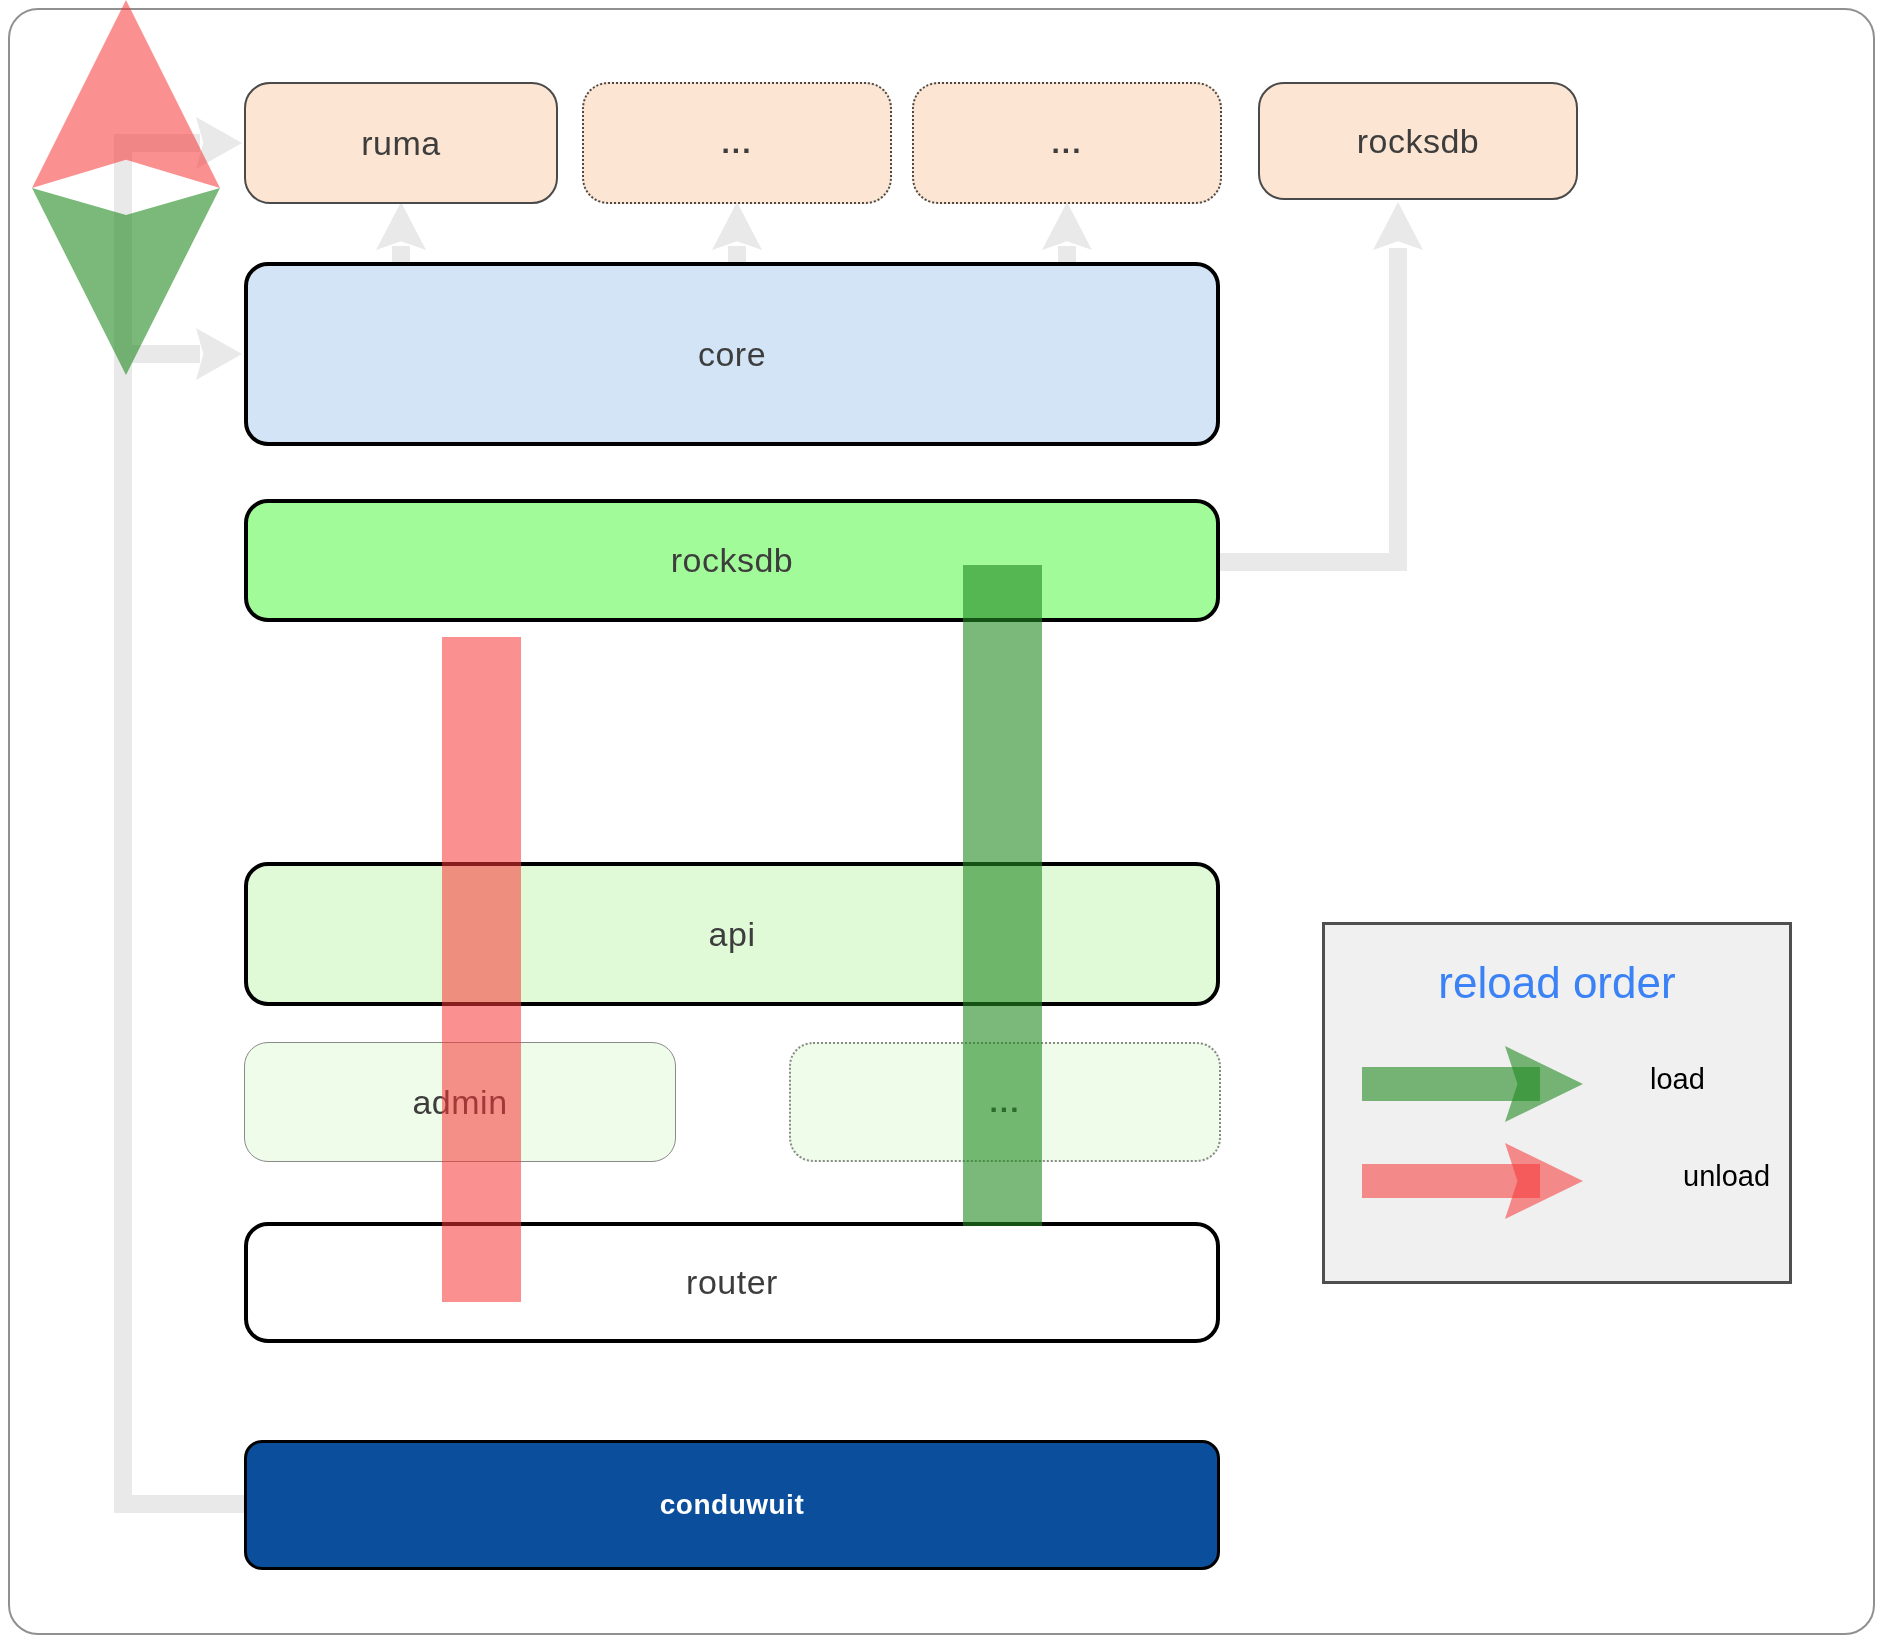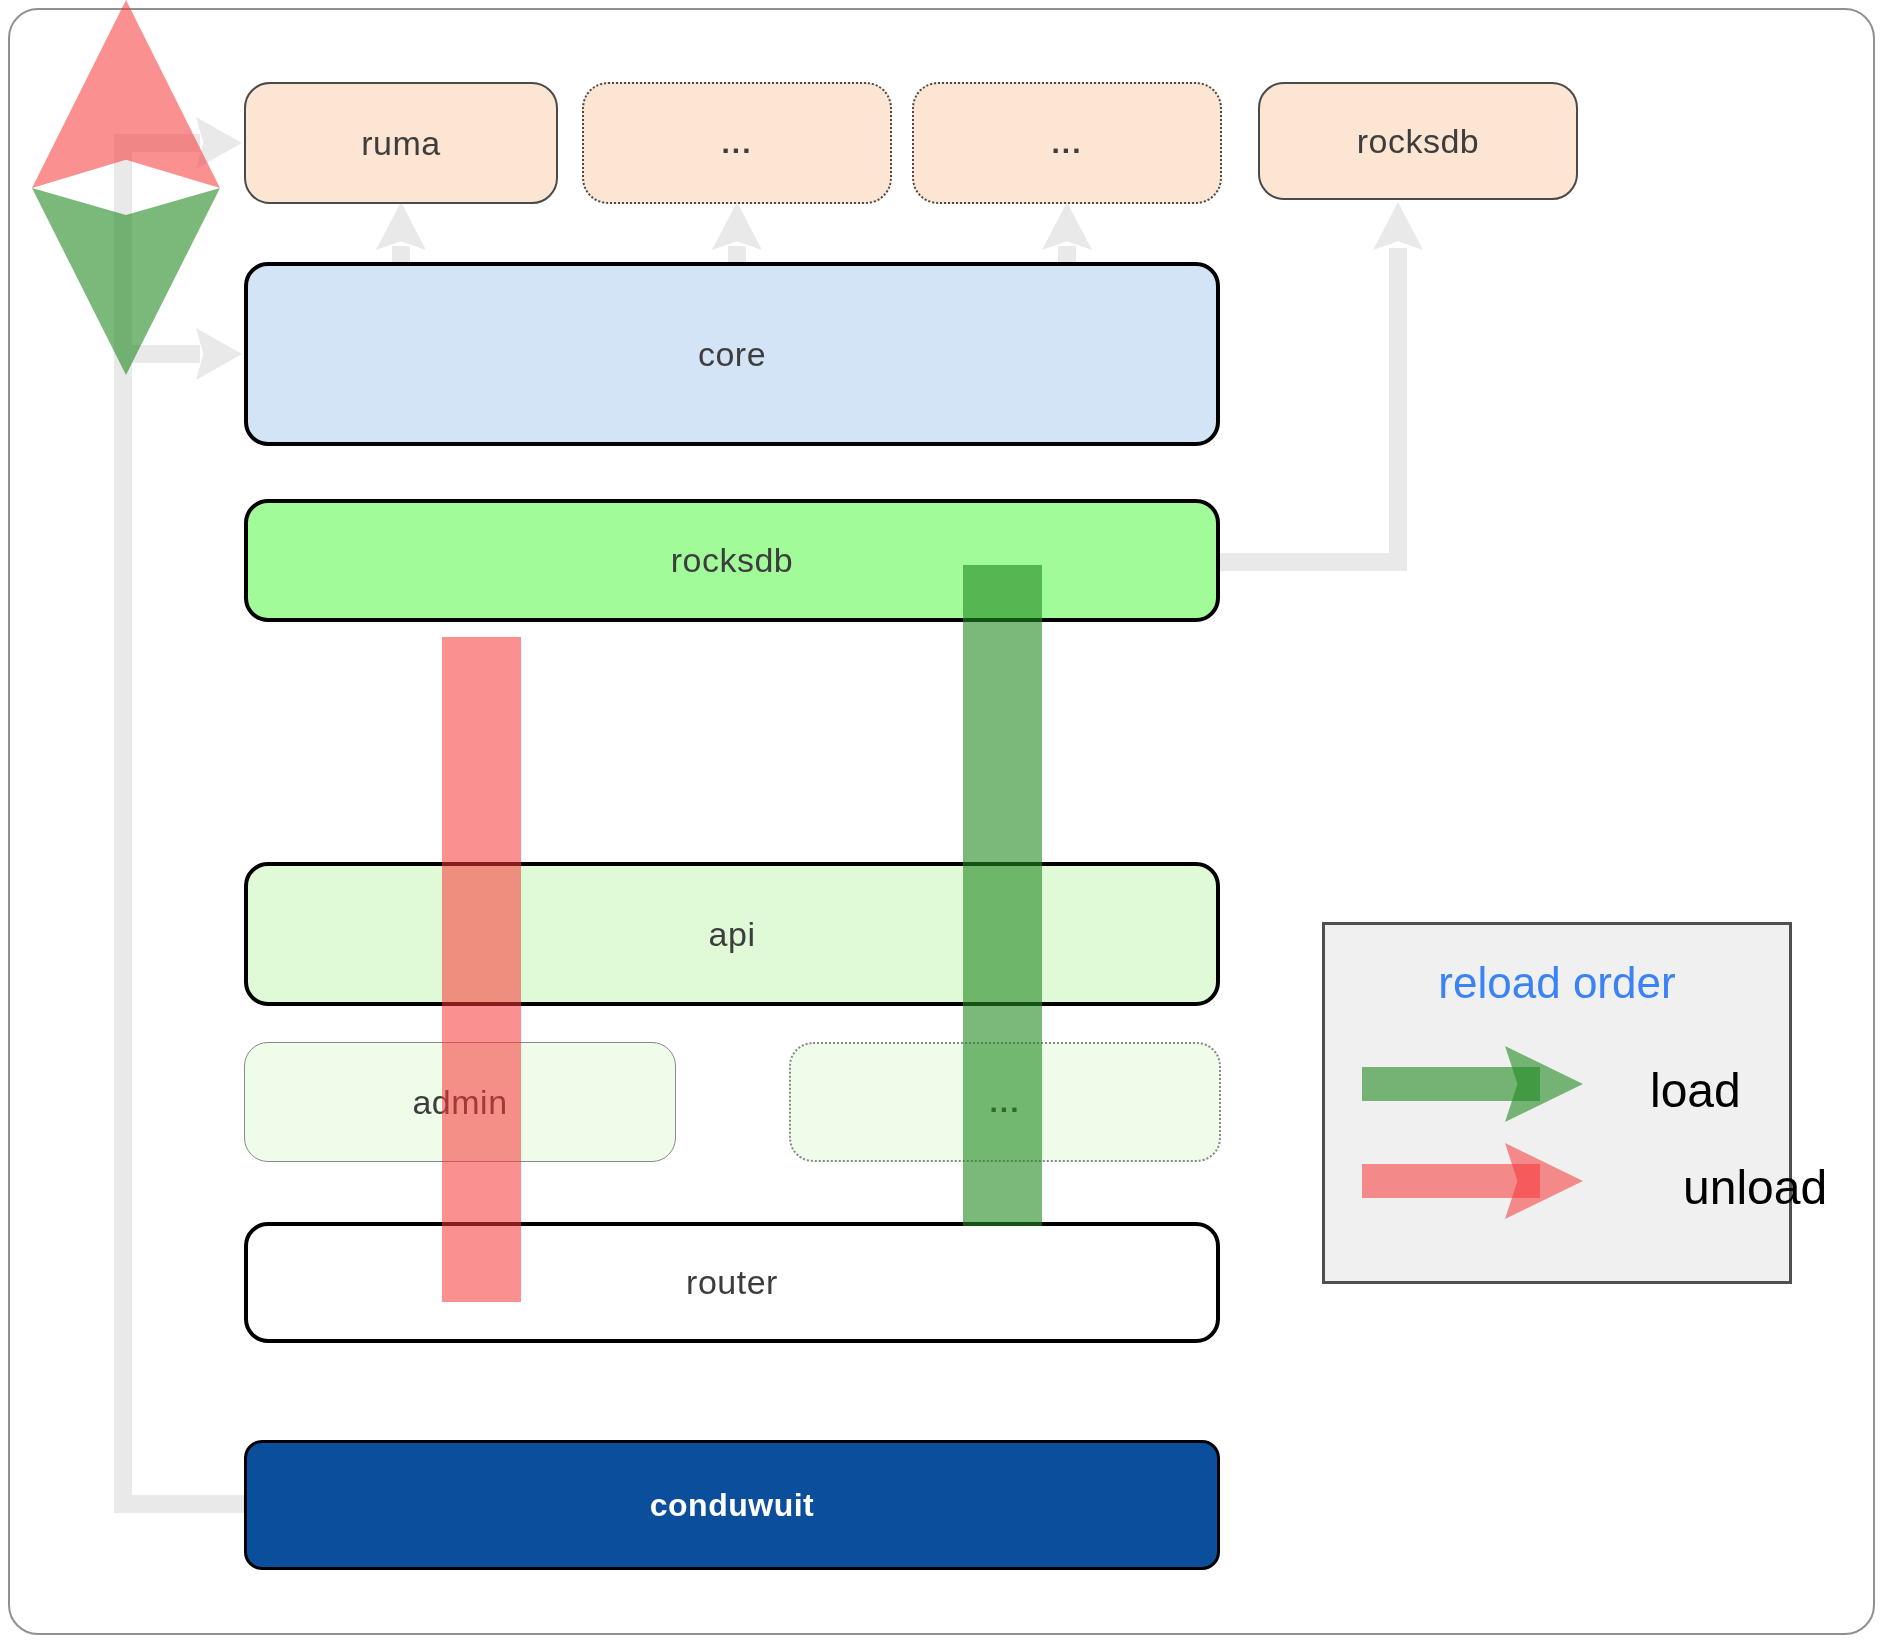--- a/index.html
+++ b/index.html
@@ -13,37 +13,37 @@
   }
   .box{
     position:absolute;display:flex;align-items:center;justify-content:center;
     font-size:34px;color:#3d3d3d;letter-spacing:.5px;border-radius:24px;
     box-sizing:border-box;border:4px solid #000000;
   }
   .box.toprow{border-radius:26px;border-width:2.5px;}
   .box.darkline{border-color:#4a4a4a;}
   .box.dotted{border-style:dotted;}
   .box .dots{font-weight:bold;letter-spacing:2px;font-size:30px;}
-  #conduwuit-box{border:3px solid #000;border-radius:18px;font-weight:bold;font-size:32px;}
+  #conduwuit-box{border:3px solid #000;border-radius:18px;font-weight:bold;font-size:28px;}
   .seg{position:absolute;}
   .dart{position:absolute;}
   .dart.right{clip-path:polygon(0 0, 100% 50%, 0 100%, 16% 50%);}
   .dart.up{clip-path:polygon(50% 0, 100% 100%, 50% 82%, 0 100%);}
   .bighead.up{clip-path:polygon(50% 0, 100% 100%, 50% 85%, 0 100%);}
   .bighead.down{clip-path:polygon(0 0, 50% 14.5%, 100% 0, 50% 100%);}
   #legend-box{
     position:absolute;left:1322px;top:922px;width:470px;height:362px;
     background:#f0f0f0;border:3px solid #4f4f4f;box-sizing:border-box;
   }
   #legend-title{
     position:absolute;left:1322px;top:958px;width:470px;text-align:center;
     font-size:44px;color:#3b82f6;
   }
   .legend-label{
-    position:absolute;font-size:48px;color:#000;
+    position:absolute;font-size:29px;color:#000;
   }
 </style>
 </head>
 <body>
 
 <div id="canvas">
   <div id="frame"></div>
 
   <div class="seg" style="left: 114px; top: 134px; width: 18px; height: 1379px; background: rgb(233, 233, 233);"></div>
   <div class="seg" style="left: 114px; top: 134px; width: 86px; height: 18px; background: rgb(233, 233, 233);"></div>

